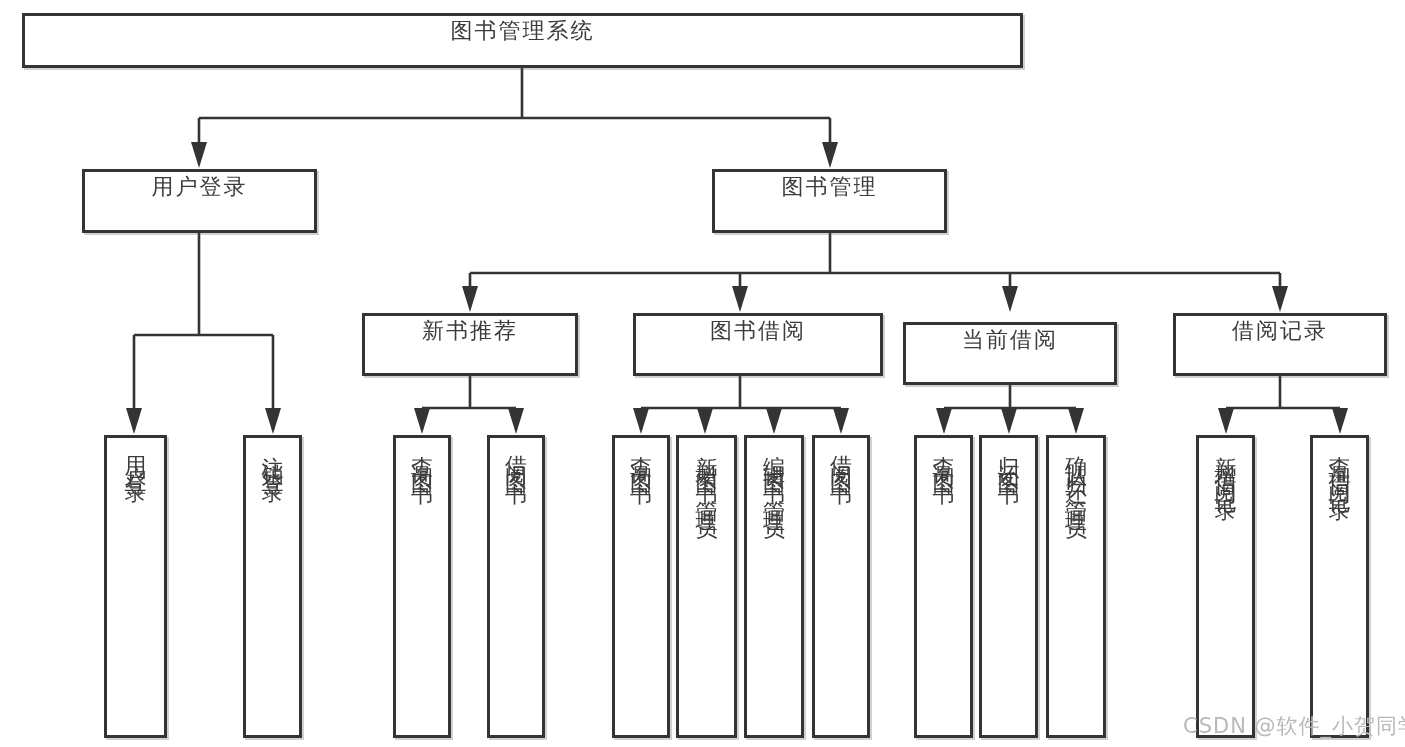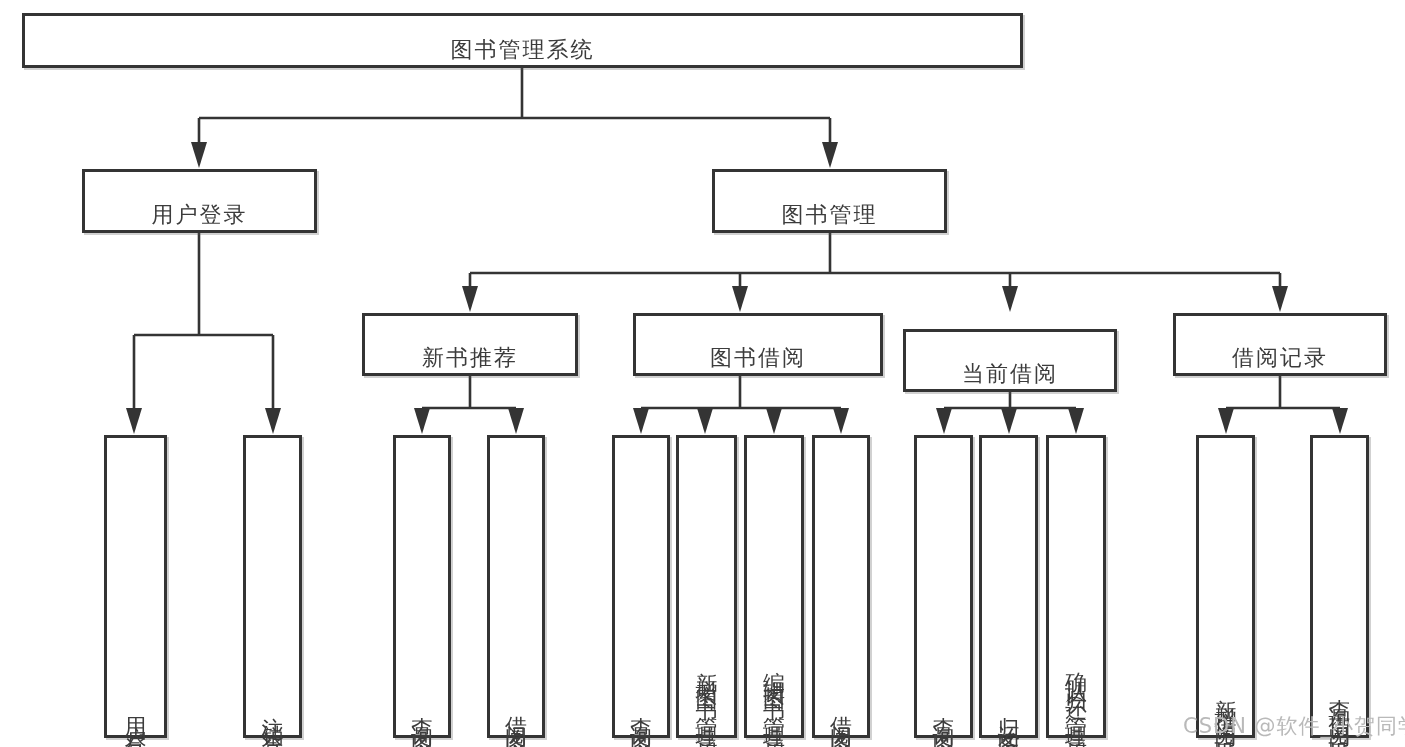--- a/index.html
+++ b/index.html
@@ -21,21 +21,21 @@
     left: 0;
     top: 0;
     z-index: 1;
   }
   .box {
     position: absolute;
     box-sizing: border-box;
     border: 3px solid #343434;
     background: #ffffff;
     display: flex;
-    align-items: flex-end;
+    align-items: flex-start;
     justify-content: center;
     color: #3c3c3c;
     z-index: 2;
     box-shadow: 2px 2px 0 rgba(90, 90, 90, 0.28);
   }
   .hbox {
     font-size: 22px;
     letter-spacing: 2px;
     white-space: nowrap;
   }
@@ -106,21 +106,21 @@
   <div class="box hbox" style="left:362px; top:313px; width:216px; height:63px;">
     <span>新书推荐</span>
   </div>
 
   <div class="box hbox" style="left:712px; top:169px; width:235px; height:64px;">
     <span>图书管理</span>
   </div>
   <div class="box hbox" style="left:633px; top:313px; width:250px; height:63px;">
     <span>图书借阅</span>
   </div>
-  <div class="box hbox" style="left:903px; top:329px; width:214px; height:63px;">
+  <div class="box hbox" style="left:903px; top:322px; width:214px; height:63px;">
     <span>当前借阅</span>
   </div>
   <div class="box hbox" style="left:1173px; top:313px; width:214px; height:63px;">
     <span>借阅记录</span>
   </div>
 
   <div class="box vbox" style="left:104px; top:435px; width:63px; height:303px;">
     <span class="vtext">用户登录</span>
   </div>
   <div class="box vbox" style="left:243px; top:435px; width:59px; height:303px;">

